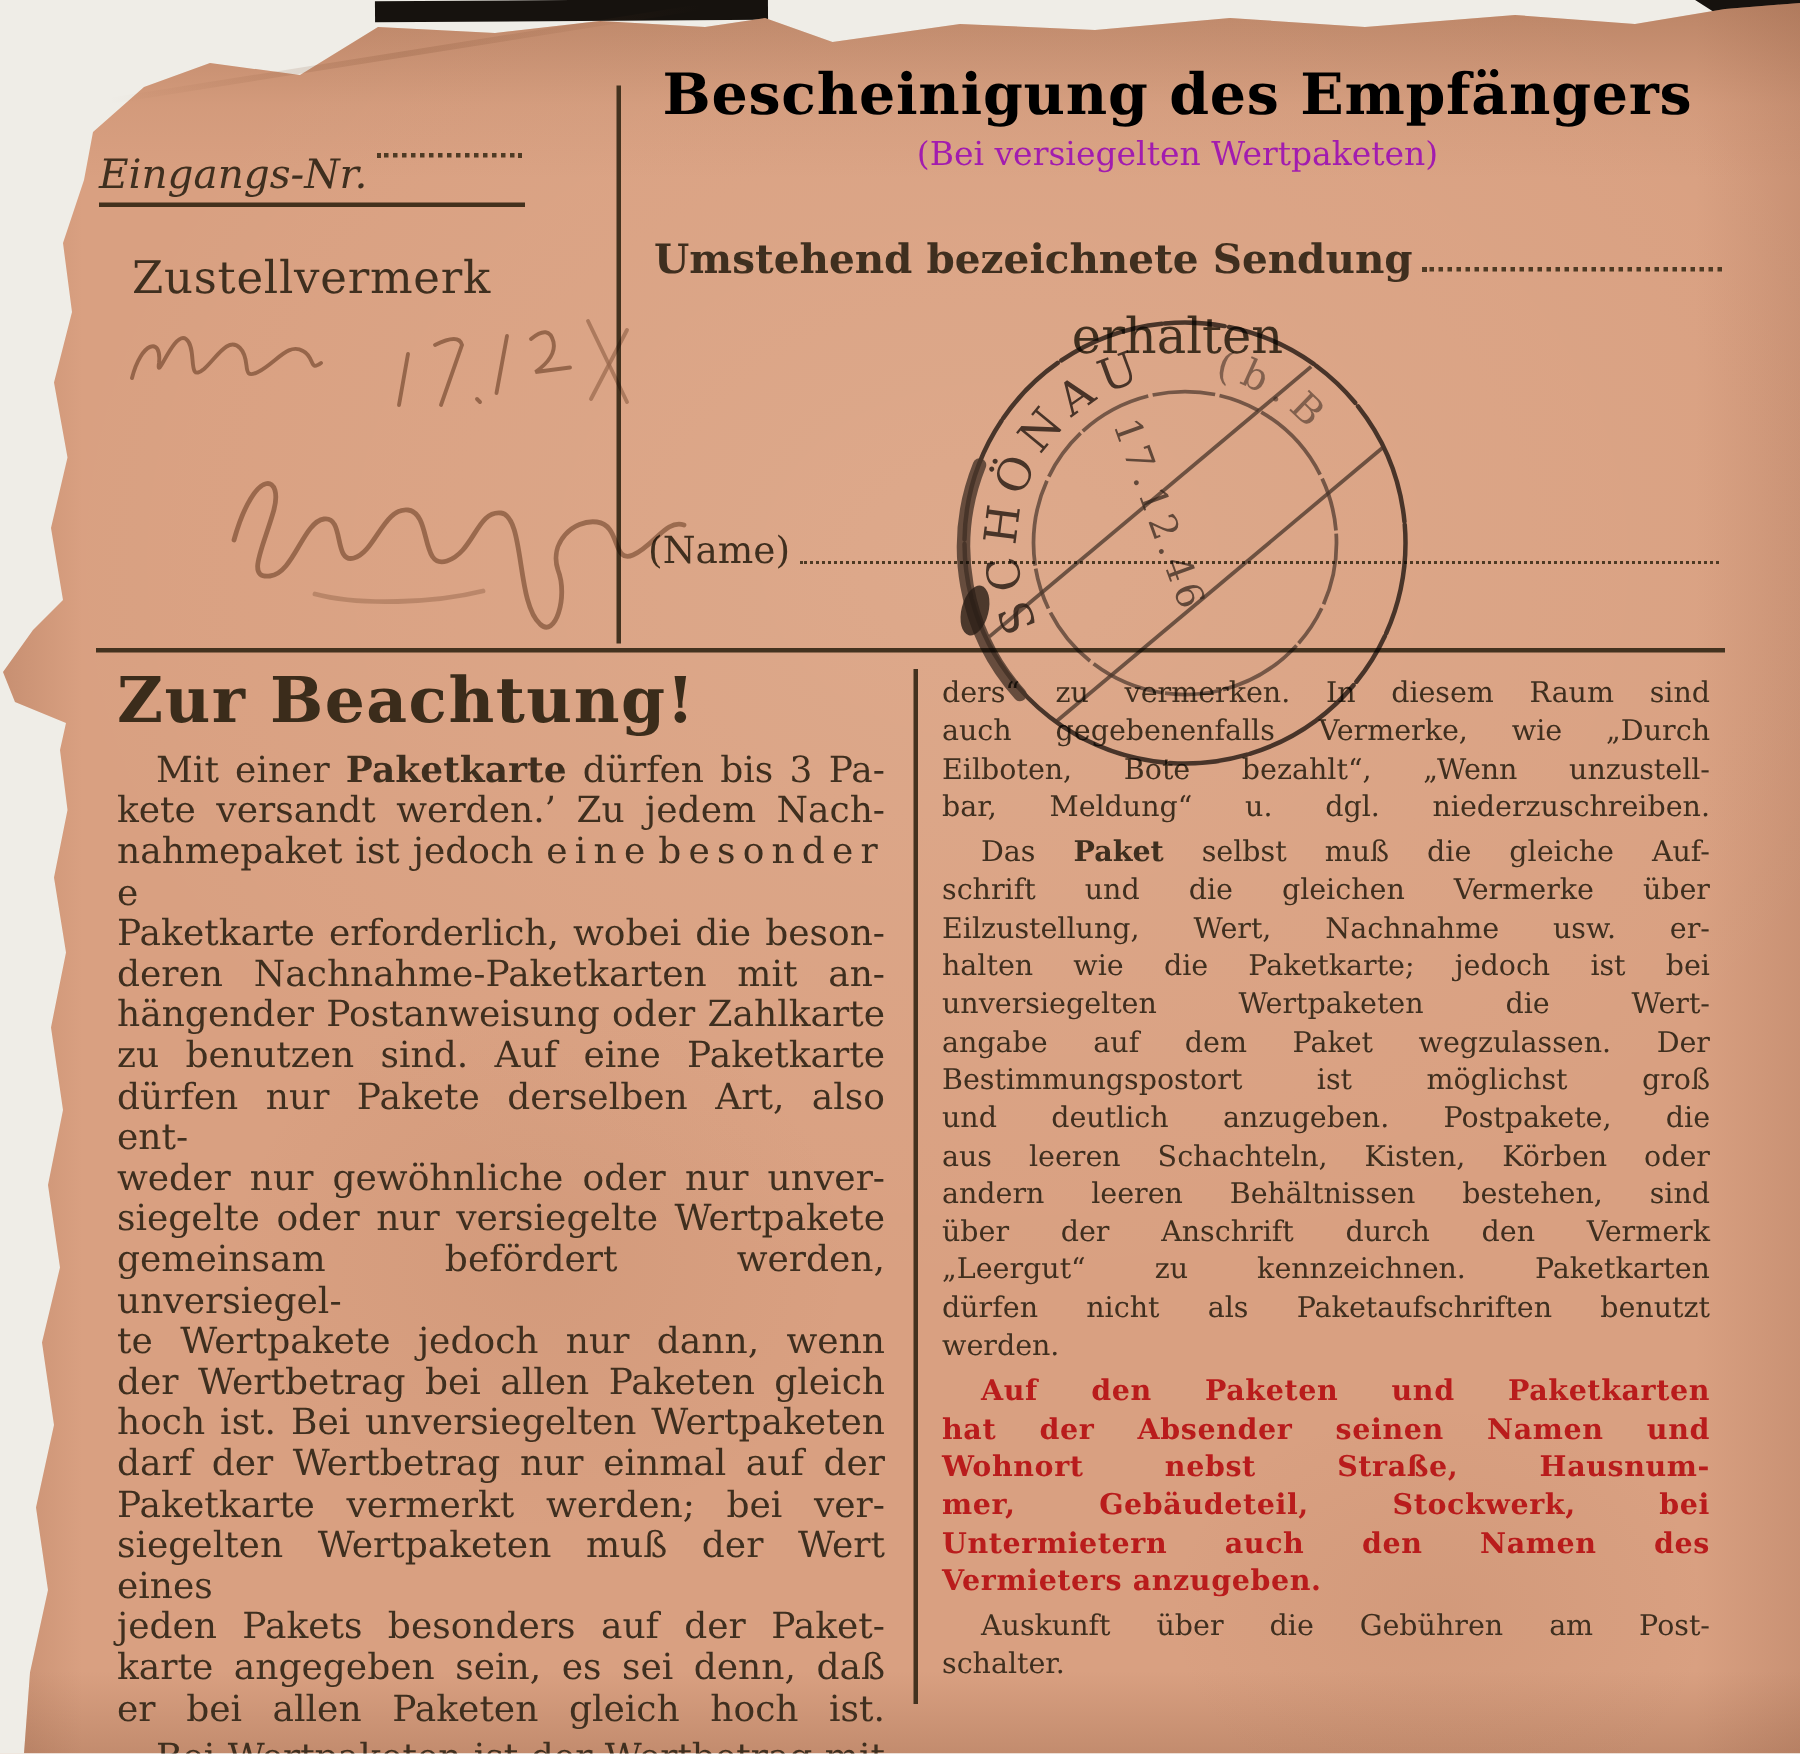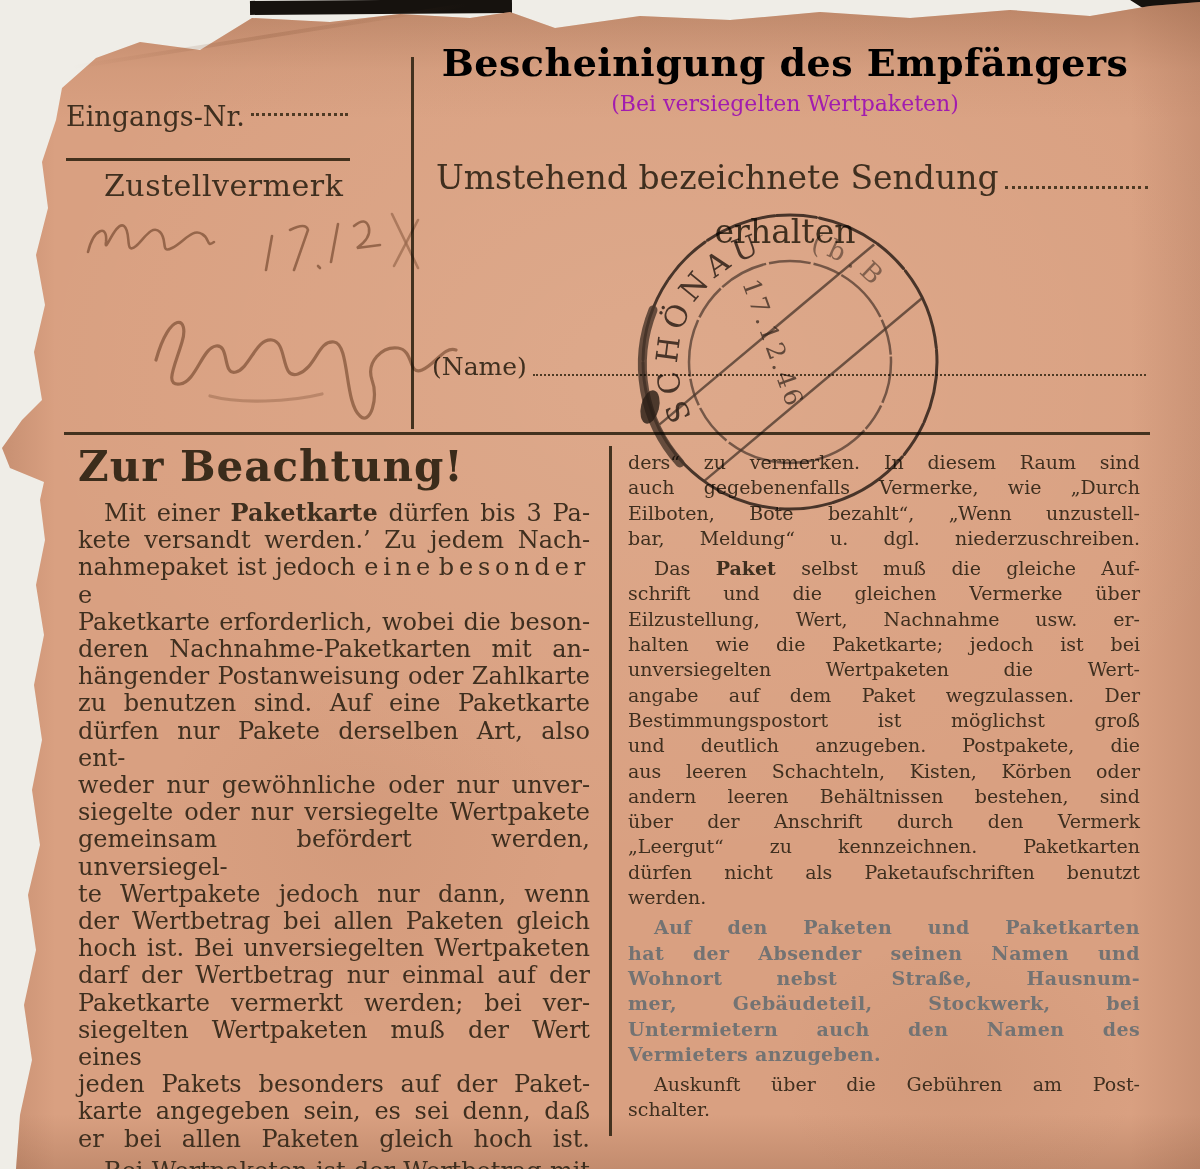--- a/index.html
+++ b/index.html
@@ -16,52 +16,52 @@
       linear-gradient(90deg, rgba(115,66,42,0.18), transparent 55px),
       linear-gradient(270deg, rgba(105,58,38,0.14), transparent 70px),
       #d9a081;
     clip-path:polygon(96px 58px,140px 42px,200px 50px,252px 18px,330px 22px,400px 14px,470px 18px,510px 12px,555px 28px,640px 16px,730px 20px,820px 12px,910px 18px,1010px 10px,1090px 16px,1150px 6px,1200px 2px,1200px 1169px,16px 1169px,20px 1115px,32px 1060px,24px 1005px,36px 950px,28px 895px,40px 845px,32px 790px,42px 740px,34px 685px,44px 635px,36px 585px,45px 540px,40px 500px,44px 482px,10px 468px,2px 448px,22px 420px,42px 400px,34px 352px,45px 305px,36px 255px,48px 208px,42px 162px,56px 120px,62px 88px);}
   #crease{position:absolute;left:70px;top:34px;width:400px;height:4px;
     background:linear-gradient(90deg,rgba(120,72,44,.0),rgba(120,72,44,.35),rgba(120,72,44,0));
     transform:rotate(-9deg);opacity:.6;}
   .abs{position:absolute;}
   .rule{position:absolute;background:#43321f;}
   
-  #entry-line{left:66px;top:102px;width:284px;display:flex;align-items:center;
-    border-bottom:3.5px solid #43311d;padding-bottom:26px;}
+  #entry-line{left:66px;top:102px;width:284px;display:flex;align-items:flex-start;
+    border-bottom:3.5px solid #43311d;padding-bottom:3px;font-style:italic;}
   #entry-line .lbl{font-size:27px;line-height:30px;white-space:nowrap;}
   .leader{flex:1;border-bottom:3px dotted #4e3a24;margin:0 2px 6px 6px;}
-  #zustell{left:104px;top:168px;font-size:30px;letter-spacing:.5px;}
+  #zustell{left:88px;top:168px;font-size:30px;letter-spacing:.5px;}
   
   #cert{left:420px;top:40px;width:730px;text-align:center;}
   #cert .title{font-size:38px;font-weight:bold;letter-spacing:.5px;color:#000000;}
   #cert .subtitle{font-size:22px;margin-top:6px;color:#a21caf;text-align:center;}
   #statement{display:flex;align-items:flex-end;margin-top:42px;padding-left:16px;}
-  #statement .txt{font-size:33px;white-space:nowrap;}
+  #statement .txt{font-size:27px;white-space:nowrap;font-weight:bold;}
   #statement .leader{margin-bottom:8px;border-bottom-width:3px;}
   #erhalten{margin-top:15px;font-size:33px;}
   #name-line{left:432px;top:352px;width:716px;display:flex;align-items:flex-end;}
   #name-line .lbl{font-size:25px;white-space:nowrap;}
   #name-line .leader{border-bottom:2.5px dotted #4e3a24;margin-bottom:5px;}
   
   #vdiv{left:411px;top:57px;width:3px;height:372px;}
   #hrule{left:64px;top:432px;width:1086px;height:3px;}
   #coldiv{left:609px;top:446px;width:3px;height:690px;}
   
   .col{position:absolute;width:512px;}
   #leftcol{left:78px;top:440px;font-size:24px;line-height:27.2px;}
   #rightcol{left:628px;top:450px;font-size:19px;line-height:25.3px;}
   #notice-heading{font-size:42px;line-height:54px;letter-spacing:1px;color:#3b2c1b;font-weight:bold;}
   .para{margin-top:5px;}
   #leftcol .para:first-of-type{margin-top:16px;}
   .ln{text-align:justify;text-align-last:justify;}
   .ln-last{text-align-last:auto;}
   .justify-all .ln-last{text-align-last:justify;}
   .indent .ln:first-child{text-indent:26px;}
-  .bold-para{font-weight:bold;letter-spacing:.4px;color:#737373;}
+  .bold-para{font-weight:bold;letter-spacing:.4px;color:#b91c1c;}
   
   #pencil{left:60px;top:188px;mix-blend-mode:multiply;}
   #stamp{left:620px;top:195px;mix-blend-mode:multiply;}
 </style>
 </head>
 <body>
 
 <div id="canvas">
 
   <div class="darkpatch" style="left:250px;top:0;width:262px;height:14px;transform:rotate(-.4deg);"></div>

